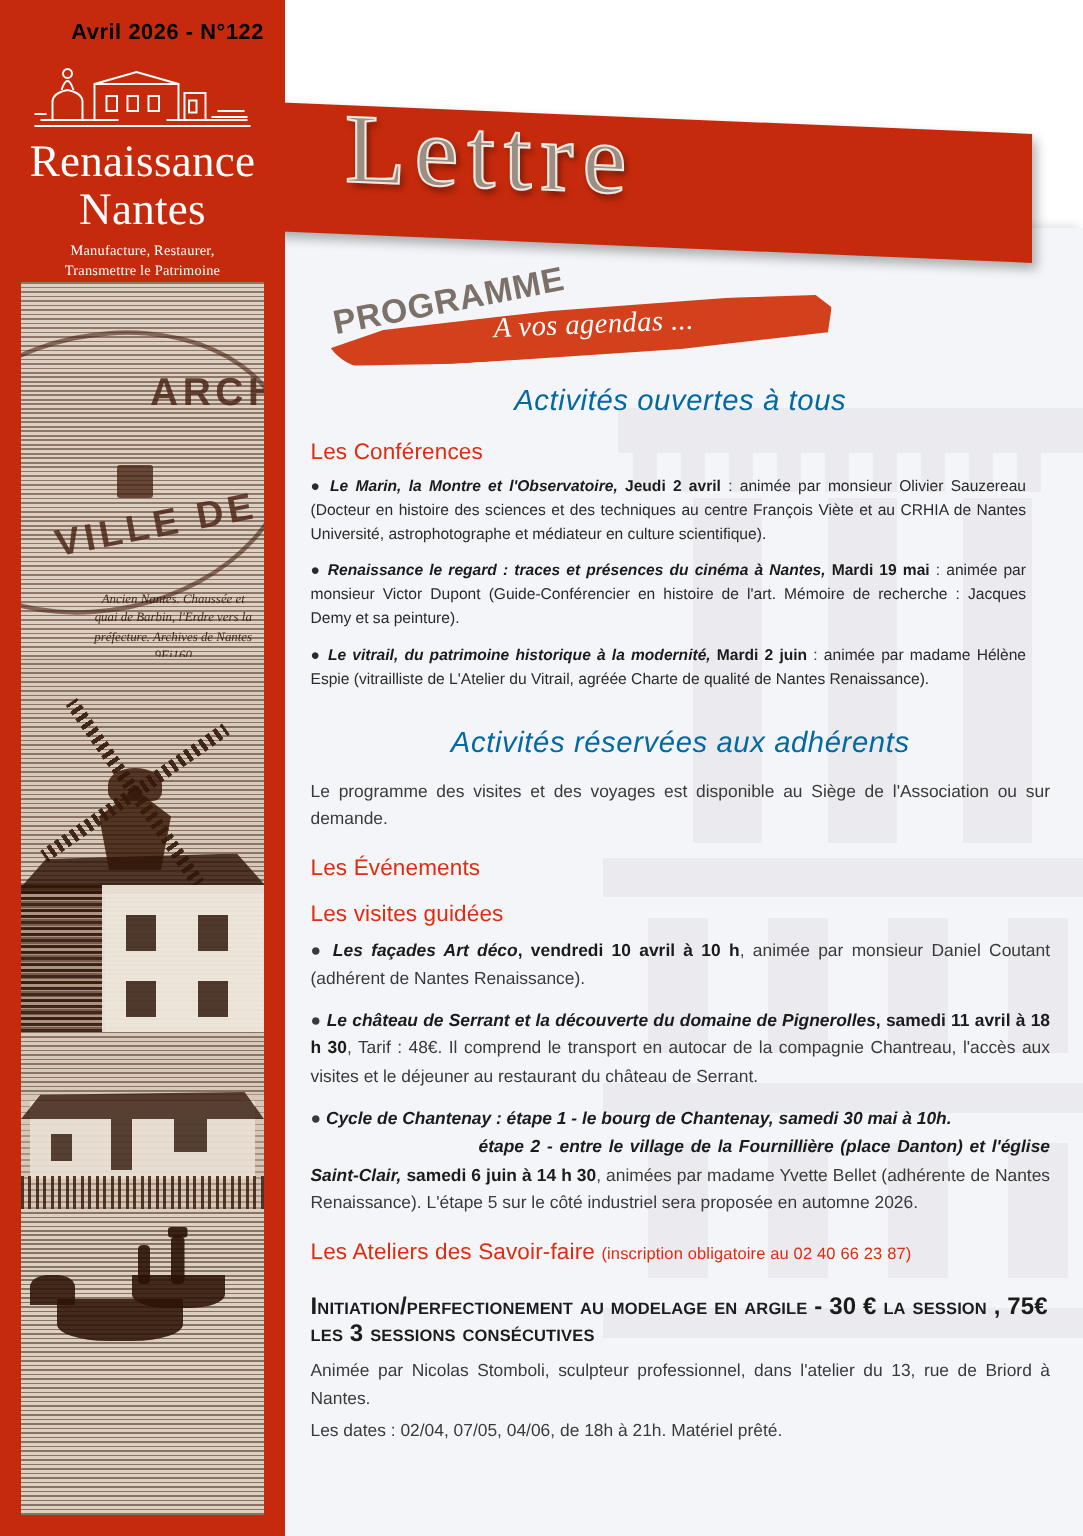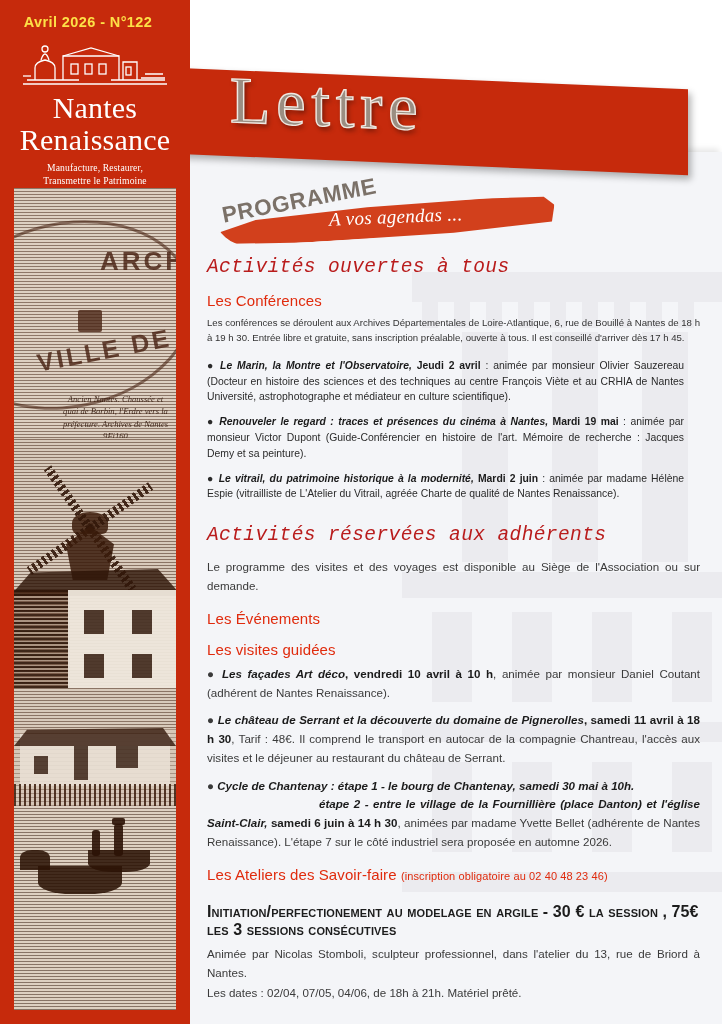--- a/index.html
+++ b/index.html
@@ -11,22 +11,22 @@
   }
   .page{position:relative;width:722px;height:1024px;background:#ffffff;overflow:hidden;}
 
   
   .leftcol{
     position:absolute;left:0;top:0;width:190px;height:1024px;
     background:#c62a0c;
     z-index:3;
   }
   .issue-line{
-    position:absolute;top:14px;left:0;width:176px;text-align:center;
-    color:#fde047;font-size:14.5px;font-weight:bold;letter-spacing:.4px;
+    position:absolute;top:14px;left:0;width:176px;text-align:right;
+    color:#000000;font-size:14.5px;font-weight:bold;letter-spacing:.4px;
   }
   .logo-wrap{position:absolute;top:40px;left:0;width:190px;text-align:center;}
   .logo-skyline{display:block;margin:0 auto;}
   .logo-name{
     color:#ffffff;font-family:"Liberation Serif", serif;
     font-size:30px;line-height:1.02;margin-top:1px;letter-spacing:.2px;
   }
   .logo-tag{
     color:#ffffff;font-size:9.6px;line-height:1.35;margin-top:7px;
     font-family:"Liberation Serif", serif;letter-spacing:.15px;
@@ -189,22 +189,22 @@
   .brush-text{
     position:absolute;left:122px;top:50px;
     color:#ffffff;font-size:19px;font-style:italic;
     font-family:"Liberation Serif", serif;
     transform:rotate(-2.4deg);
     letter-spacing:.3px;
   }
 
   
   .script-head{
-    text-align:left;font-style:italic;font-size:19.5px;color:#b91c1c;
-    font-family:Liberation Mono, monospace;letter-spacing:.4px;
+    text-align:center;font-style:italic;font-size:19.5px;color:#0369a1;
+    font-family:Liberation Sans, sans-serif;letter-spacing:.4px;
     margin:4px 0 14px 0;
   }
   .script-head.second{margin:22px 0 12px 0;}
 
   
   .red-head{
     color:#e02b0d;font-size:15px;font-weight:normal;margin:14px 0 7px 0;
     letter-spacing:.1px;
   }
   .red-head .small{font-size:11px;}
@@ -250,22 +250,22 @@
           <path d="M44 16 L72 8 L100 16"></path>
           <rect x="52" y="24" width="7" height="10"></rect>
           <rect x="66" y="24" width="7" height="10"></rect>
           <rect x="80" y="24" width="7" height="10"></rect>
           <path d="M104 40 L104 22 L118 22 L118 40"></path>
           <rect x="107" y="27" width="5" height="8"></rect>
           <path d="M122 38 L146 38 M126 34 L144 34"></path>
           <path d="M4 36 L12 36"></path>
         </g>
       </svg>
+      <div class="logo-name">Renaissance</div>
       <div class="logo-name">Nantes</div>
-      <div class="logo-name">Renaissance</div>
       <div class="logo-tag">Manufacture, Restaurer,</div>
       <div class="logo-tag" style="margin-top:0">Transmettre le Patrimoine</div>
     </div>
 
     <div class="engraving">
 
       <div class="eng-sec eng1">
         <div class="hatch"></div>
         <div class="stamp-ring"></div>
         <div class="stamp stamp-arch">ARCH</div>
@@ -350,31 +350,30 @@
       <div class="prog-block">
         <div class="brush"></div>
         <div class="prog-word">PROGRAMME</div>
         <div class="brush-text">A vos agendas ...</div>
       </div>
 
       <div class="script-head">Activités ouvertes à tous</div>
 
       <div class="red-head">Les Conférences</div>
 
-      <p class="intro">Les conférences se déroulent aux Archives Départementales de Loire-Atlantique, 6, rue de Bouillé à Nantes de 18 h à 19 h 30. Entrée libre et gratuite, sans inscription préalable, ouverte à tous. Il est conseillé d'arriver dès 17 h 45.</p>
 
       <p class="body">
         <span class="bullet">●</span>
         <b class="ti">Le Marin, la Montre et l'Observatoire,</b>
         <b class="dt">Jeudi 2 avril</b><span> : animée par monsieur Olivier Sauzereau (Docteur en histoire des sciences et des techniques au centre François Viète et au CRHIA de Nantes Université, astrophotographe et médiateur en culture scientifique).</span>
       </p>
 
       <p class="body">
         <span class="bullet">●</span>
-        <b class="ti">Renouveler le regard : traces et présences du cinéma à Nantes,</b>
+        <b class="ti">Renaissance le regard : traces et présences du cinéma à Nantes,</b>
         <b class="dt">Mardi 19 mai</b><span> : animée par monsieur Victor Dupont (Guide-Conférencier en histoire de l'art. Mémoire de recherche : Jacques Demy et sa peinture).</span>
       </p>
 
       <p class="body">
         <span class="bullet">●</span>
         <b class="ti">Le vitrail, du patrimoine historique à la modernité,</b>
         <b class="dt">Mardi 2 juin</b><span> : animée par madame Hélène Espie (vitrailliste de L'Atelier du Vitrail, agréée Charte de qualité de Nantes Renaissance).</span>
       </p>
 
       <div class="script-head second">Activités réservées aux adhérents</div>
@@ -392,26 +391,26 @@
       </p>
 
       <p class="body2">
         <span class="bullet">●</span>
         <b class="ti">Le château de Serrant et la découverte du domaine de Pignerolles</b><b class="dt">, samedi 11 avril à 18 h 30</b><span>, Tarif : 48€. Il comprend le transport en autocar de la compagnie Chantreau, l'accès aux visites et le déjeuner au restaurant du château de Serrant.</span>
       </p>
 
       <p class="body2">
         <span class="bullet">●</span>
         <b class="ti">Cycle de Chantenay :</b><b class="ti"> étape 1 - le bourg de Chantenay, samedi 30 mai à 10h.</b><br>
-        <span class="indent2"></span><b class="ti">étape 2 - entre le village de la Fournillière (place Danton) et l'église Saint-Clair,</b><b class="dt"> samedi 6 juin à 14 h 30</b><span>, animées par madame Yvette Bellet (adhérente de Nantes Renaissance). L'étape 7 sur le côté industriel sera proposée en automne 2026.</span>
+        <span class="indent2"></span><b class="ti">étape 2 - entre le village de la Fournillière (place Danton) et l'église Saint-Clair,</b><b class="dt"> samedi 6 juin à 14 h 30</b><span>, animées par madame Yvette Bellet (adhérente de Nantes Renaissance). L'étape 5 sur le côté industriel sera proposée en automne 2026.</span>
       </p>
 
       <div class="red-head">
         <span>Les Ateliers des Savoir-faire</span>
-        <span class="small">(inscription obligatoire au 02 40 48 23 46)</span>
+        <span class="small">(inscription obligatoire au 02 40 66 23 87)</span>
       </div>
 
       <div class="smallcaps">Initiation/perfectionement au modelage en argile - 30 € la session , 75€ les 3 sessions consécutives</div>
 
       <p class="body2" style="margin-bottom:2px">Animée par Nicolas Stomboli, sculpteur professionnel, dans l'atelier du 13, rue de Briord à Nantes.</p>
       <p class="body2">Les dates : 02/04, 07/05, 04/06, de 18h à 21h.  Matériel prêté.</p>
 
     </div>
   </div>
 

